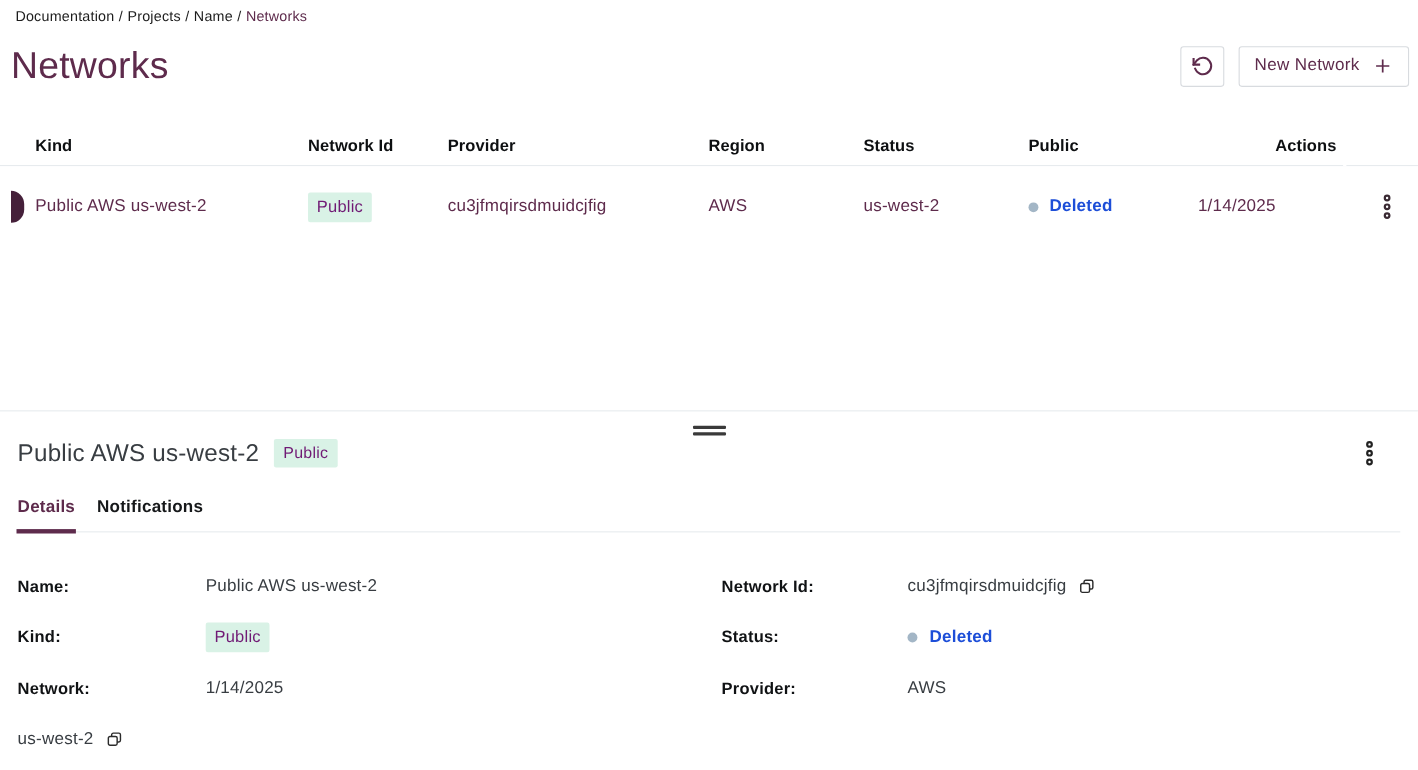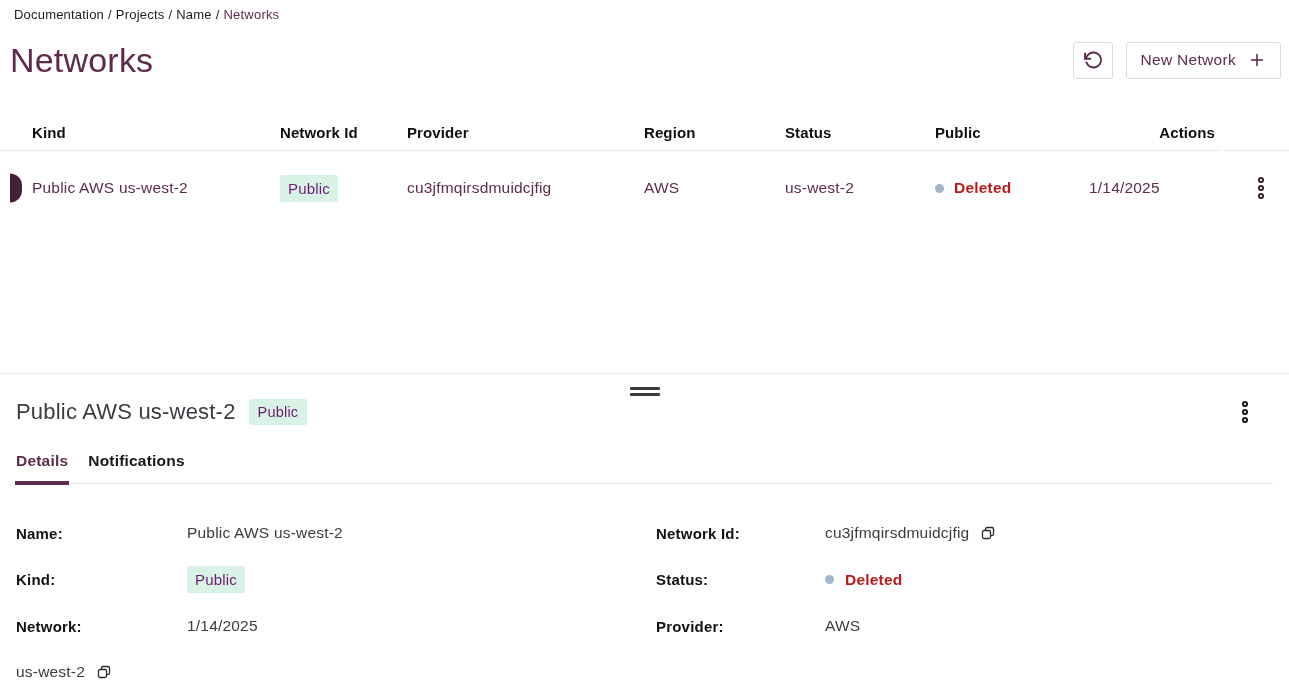--- a/index.html
+++ b/index.html
@@ -106,21 +106,21 @@
     border-radius: 2px;
     letter-spacing: 0.2px;
   }
   .status { display: flex; align-items: center; gap: 10px; }
   .status-dot {
     width: 9px; height: 9px;
     border-radius: 50%;
     background: #a3b6c6;
     flex: 0 0 auto;
   }
-  .status-text { color: #b91c1c; font-weight: 700; font-size: 15.5px; }
+  .status-text { color: #1d4ed8; font-weight: 700; font-size: 15.5px; }
   .cell-actions { display: flex; justify-content: flex-end; padding-right: 20px; }
   .kebab {
     background: none; border: none; cursor: pointer;
     padding: 4px; display: flex; align-items: center;
   }
 
   .spacer { height: 148px; }
 
   
   .drawer { border-top: 1px solid #e7ebee; position: relative; }

